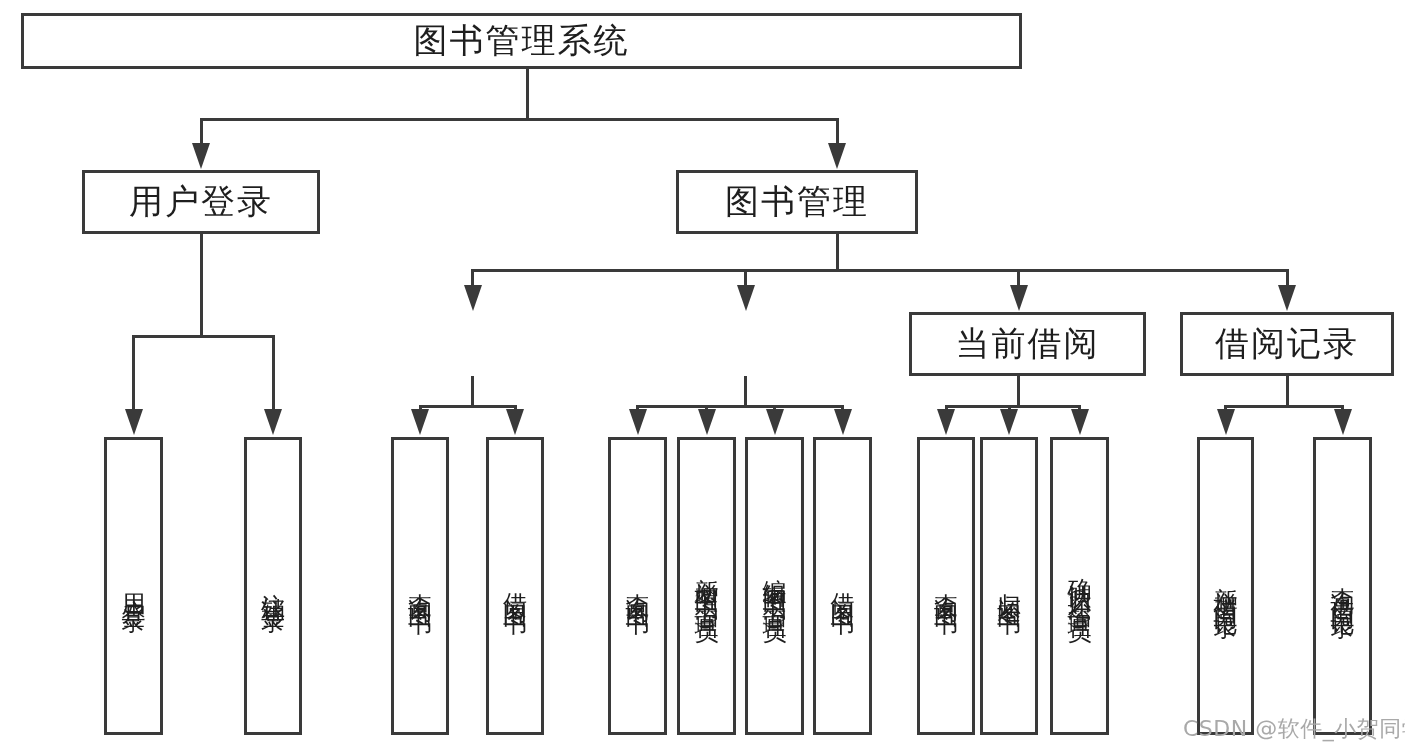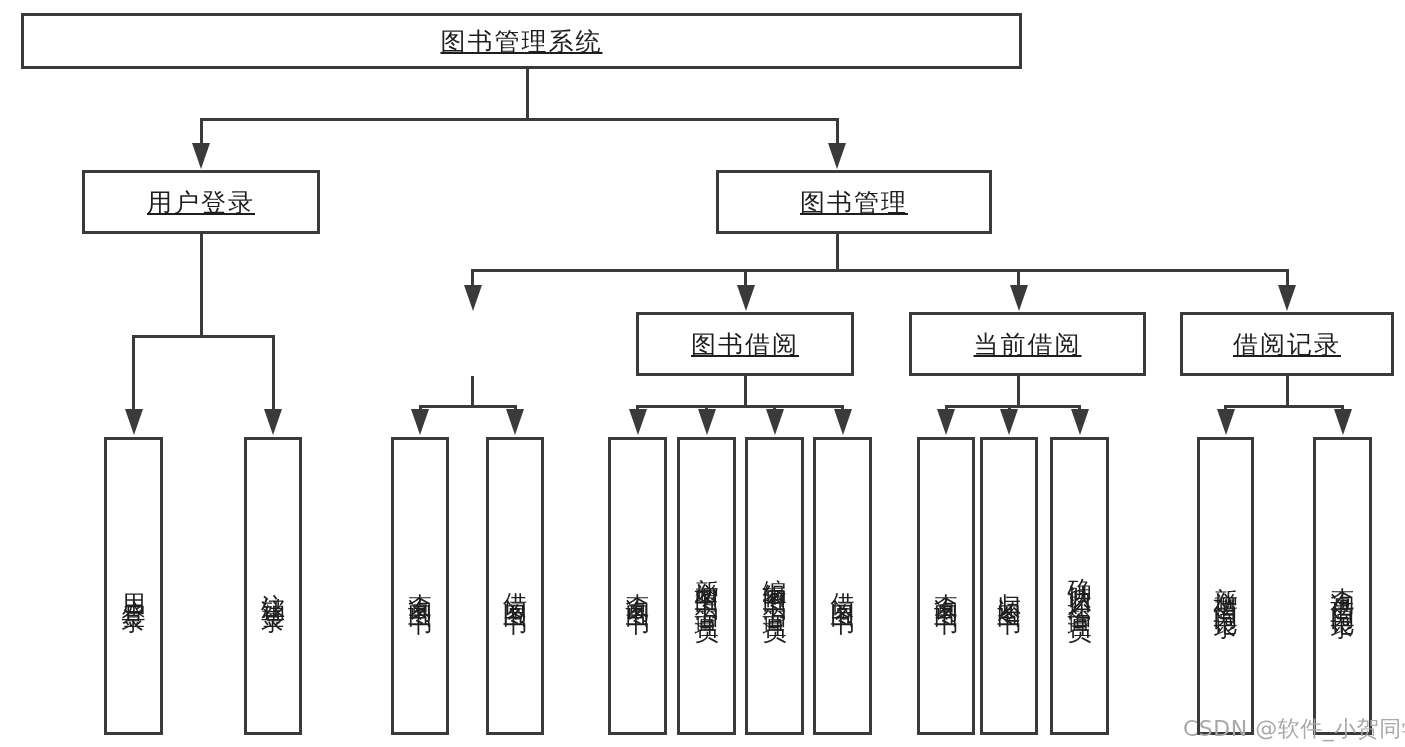--- a/index.html
+++ b/index.html
@@ -14,21 +14,21 @@
     overflow:hidden;
     font-family:"DejaVu Sans","Liberation Sans",sans-serif;
     color:var(--text);
   }
   .box{
     position:absolute;box-sizing:border-box;
     border:3px solid var(--line);background:#fff;
     display:flex;align-items:center;justify-content:center;
   }
   .hlabel{
-    font-size:25px;letter-spacing:2px;white-space:nowrap;color:var(--text);text-decoration:underline;
+    font-size:34px;letter-spacing:2px;white-space:nowrap;color:var(--text);
   }
   .leaf{top:437px;height:298px;}
   .vtext{
     writing-mode:vertical-rl;text-orientation:mixed;
     font-size:24px;line-height:1;letter-spacing:6px;
     color:var(--text);white-space:nowrap;
   }
   .line{position:absolute;background:var(--line);}
   .arrow{
     position:absolute;width:0;height:0;
@@ -99,27 +99,24 @@
   <div class="arrow" style="left:1216.5px;top:409px"></div>
   <div class="arrow" style="left:1333.5px;top:409px"></div>
 
   <div class="box" style="left:21px;top:13px;width:1001px;height:56px">
     <span class="hlabel">图书管理系统</span>
   </div>
 
   <div class="box" style="left:82px;top:170px;width:238px;height:64px">
     <span class="hlabel">用户登录</span>
   </div>
-  <div class="box" style="left:716px;top:170px;width:276px;height:64px">
+  <div class="box" style="left:676px;top:170px;width:242px;height:64px">
     <span class="hlabel">图书管理</span>
   </div>
 
-  <div class="box" style="left:636px;top:312px;width:218px;height:64px">
-    <span class="hlabel">图书借阅</span>
-  </div>
   <div class="box" style="left:909px;top:312px;width:237px;height:64px">
     <span class="hlabel">当前借阅</span>
   </div>
   <div class="box" style="left:1180px;top:312px;width:214px;height:64px">
     <span class="hlabel">借阅记录</span>
   </div>
 
   <div class="box leaf" style="left:104px;width:59px">
     <span class="vtext">用户登录</span>
   </div>

